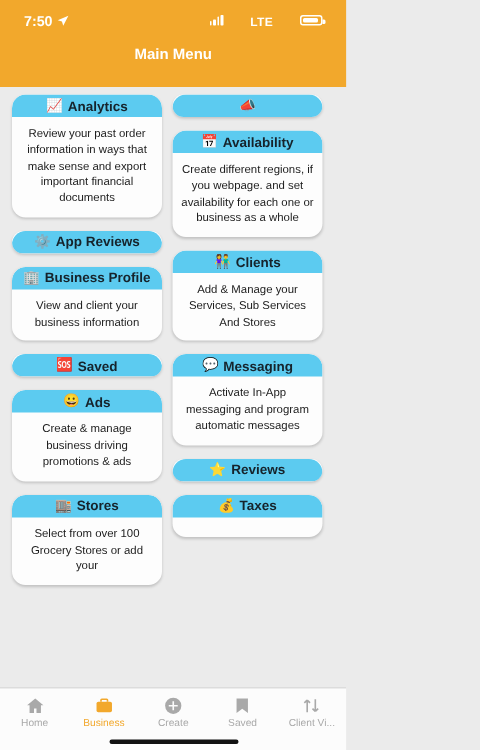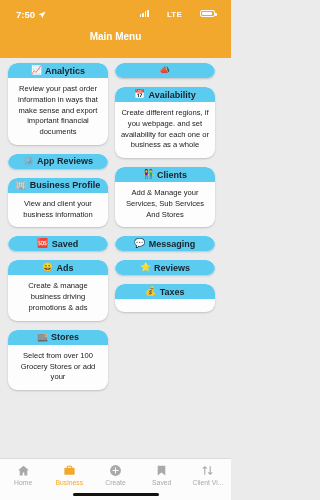--- a/index.html
+++ b/index.html
@@ -182,20 +182,21 @@
             <span class="card-title">Clients</span>
           </div>
           <div class="card-body">Add &amp; Manage your Services, Sub Services And Stores</div>
         </div>
 
         <div class="card">
           <div class="card-head">
             <span class="card-ico">💬</span>
             <span class="card-title">Messaging</span>
           </div>
+          <div class="card-body">Activate In-App messaging and program automatic messages</div>
         </div>
 
         <div class="card">
           <div class="card-head">
             <span class="card-ico">⭐</span>
             <span class="card-title">Reviews</span>
           </div>
         </div>
 
         <div class="card">

